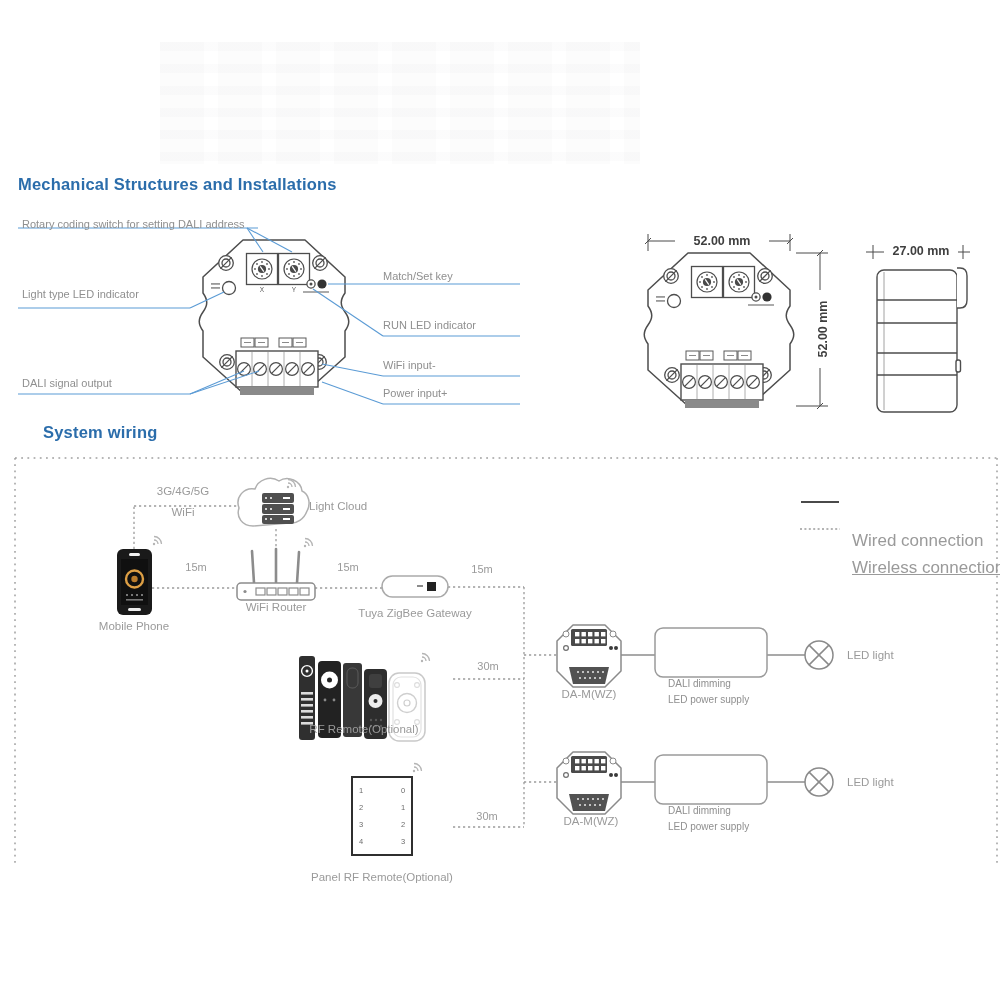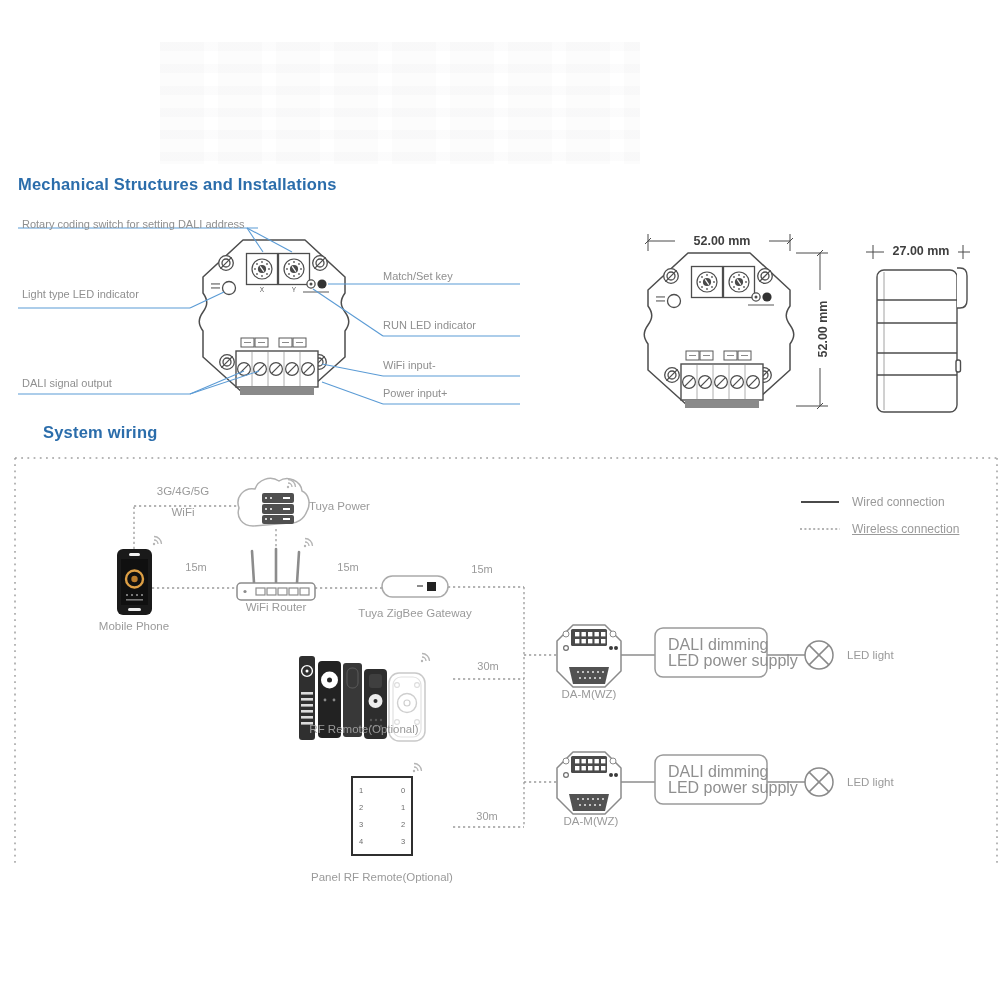--- a/index.html
+++ b/index.html
@@ -11,22 +11,22 @@
            repeating-linear-gradient(180deg, rgba(130,130,140,.05) 0 9px, rgba(0,0,0,0) 9px 22px),
            repeating-linear-gradient(90deg, rgba(130,130,140,.04) 0 44px, rgba(0,0,0,0) 44px 58px);}
   .head{position:absolute;font-size:16.5px;font-weight:bold;color:#2b6dab;letter-spacing:.2px;white-space:nowrap;}
   .lbl{position:absolute;font-size:11px;color:#8f8f8f;white-space:nowrap;}
   .c{text-align:center;}
   .dim{position:absolute;font-size:12.5px;font-weight:bold;color:#3f3f3f;white-space:nowrap;
        background:#fff;padding:0 3px;text-align:center;}
   .dim-rot{transform:rotate(-90deg);transform-origin:center center;}
   .dist{position:absolute;font-size:11px;color:#9a9a9a;white-space:nowrap;text-align:center;width:40px;}
   .node{position:absolute;font-size:11.5px;color:#9a9a9a;white-space:nowrap;}
-  .boxtxt{position:absolute;font-size:16px;color:#8f8f8f;white-space:nowrap;}
-  .legend{position:absolute;font-size:12px;color:#9a9a9a;white-space:nowrap;}
+  .boxtxt{position:absolute;font-size:10px;color:#8f8f8f;white-space:nowrap;margin-top:42px;}
+  .legend{position:absolute;font-size:17px;color:#9a9a9a;white-space:nowrap;margin-top:36px;}
   .digit{position:absolute;font-size:7.5px;color:#6b6b6b;width:10px;text-align:center;}
   .swlbl{position:absolute;font-size:6.5px;color:#5a5a5a;width:16px;text-align:center;}
 </style>
 </head>
 <body>
 
 <div class="page">
 
   <div class="ghost"></div>
 
@@ -392,21 +392,21 @@
 
   <div class="node c" style="left:145px;top:485px;width:76px;">3G/4G/5G</div>
   <div class="node c" style="left:145px;top:506px;width:76px;">WiFi</div>
 
   <div class="dist" style="left:176px;top:561px;">15m</div>
   <div class="dist" style="left:328px;top:561px;">15m</div>
   <div class="dist" style="left:462px;top:563px;">15m</div>
   <div class="dist" style="left:468px;top:660px;">30m</div>
   <div class="dist" style="left:467px;top:810px;">30m</div>
 
-  <div class="node" style="left:309px;top:500px;">Tuya Power</div>
+  <div class="node" style="left:309px;top:500px;">Light Cloud</div>
   <div class="node c" style="left:244px;top:601px;width:64px;">WiFi Router</div>
   <div class="node c" style="left:98px;top:620px;width:72px;">Mobile Phone</div>
   <div class="node c" style="left:356px;top:607px;width:118px;">Tuya ZigBee Gateway</div>
   <div class="node c" style="left:306px;top:723px;width:116px;">RF Remote(Optional)</div>
   <div class="node c" style="left:310px;top:871px;width:144px;">Panel RF Remote(Optional)</div>
   <div class="node c" style="left:560px;top:688px;width:58px;">DA-M(WZ)</div>
   <div class="node c" style="left:562px;top:815px;width:58px;">DA-M(WZ)</div>
 
   <div class="boxtxt" style="left:668px;top:636px;">DALI dimming</div>
   <div class="boxtxt" style="left:668px;top:652px;">LED power supply</div>

